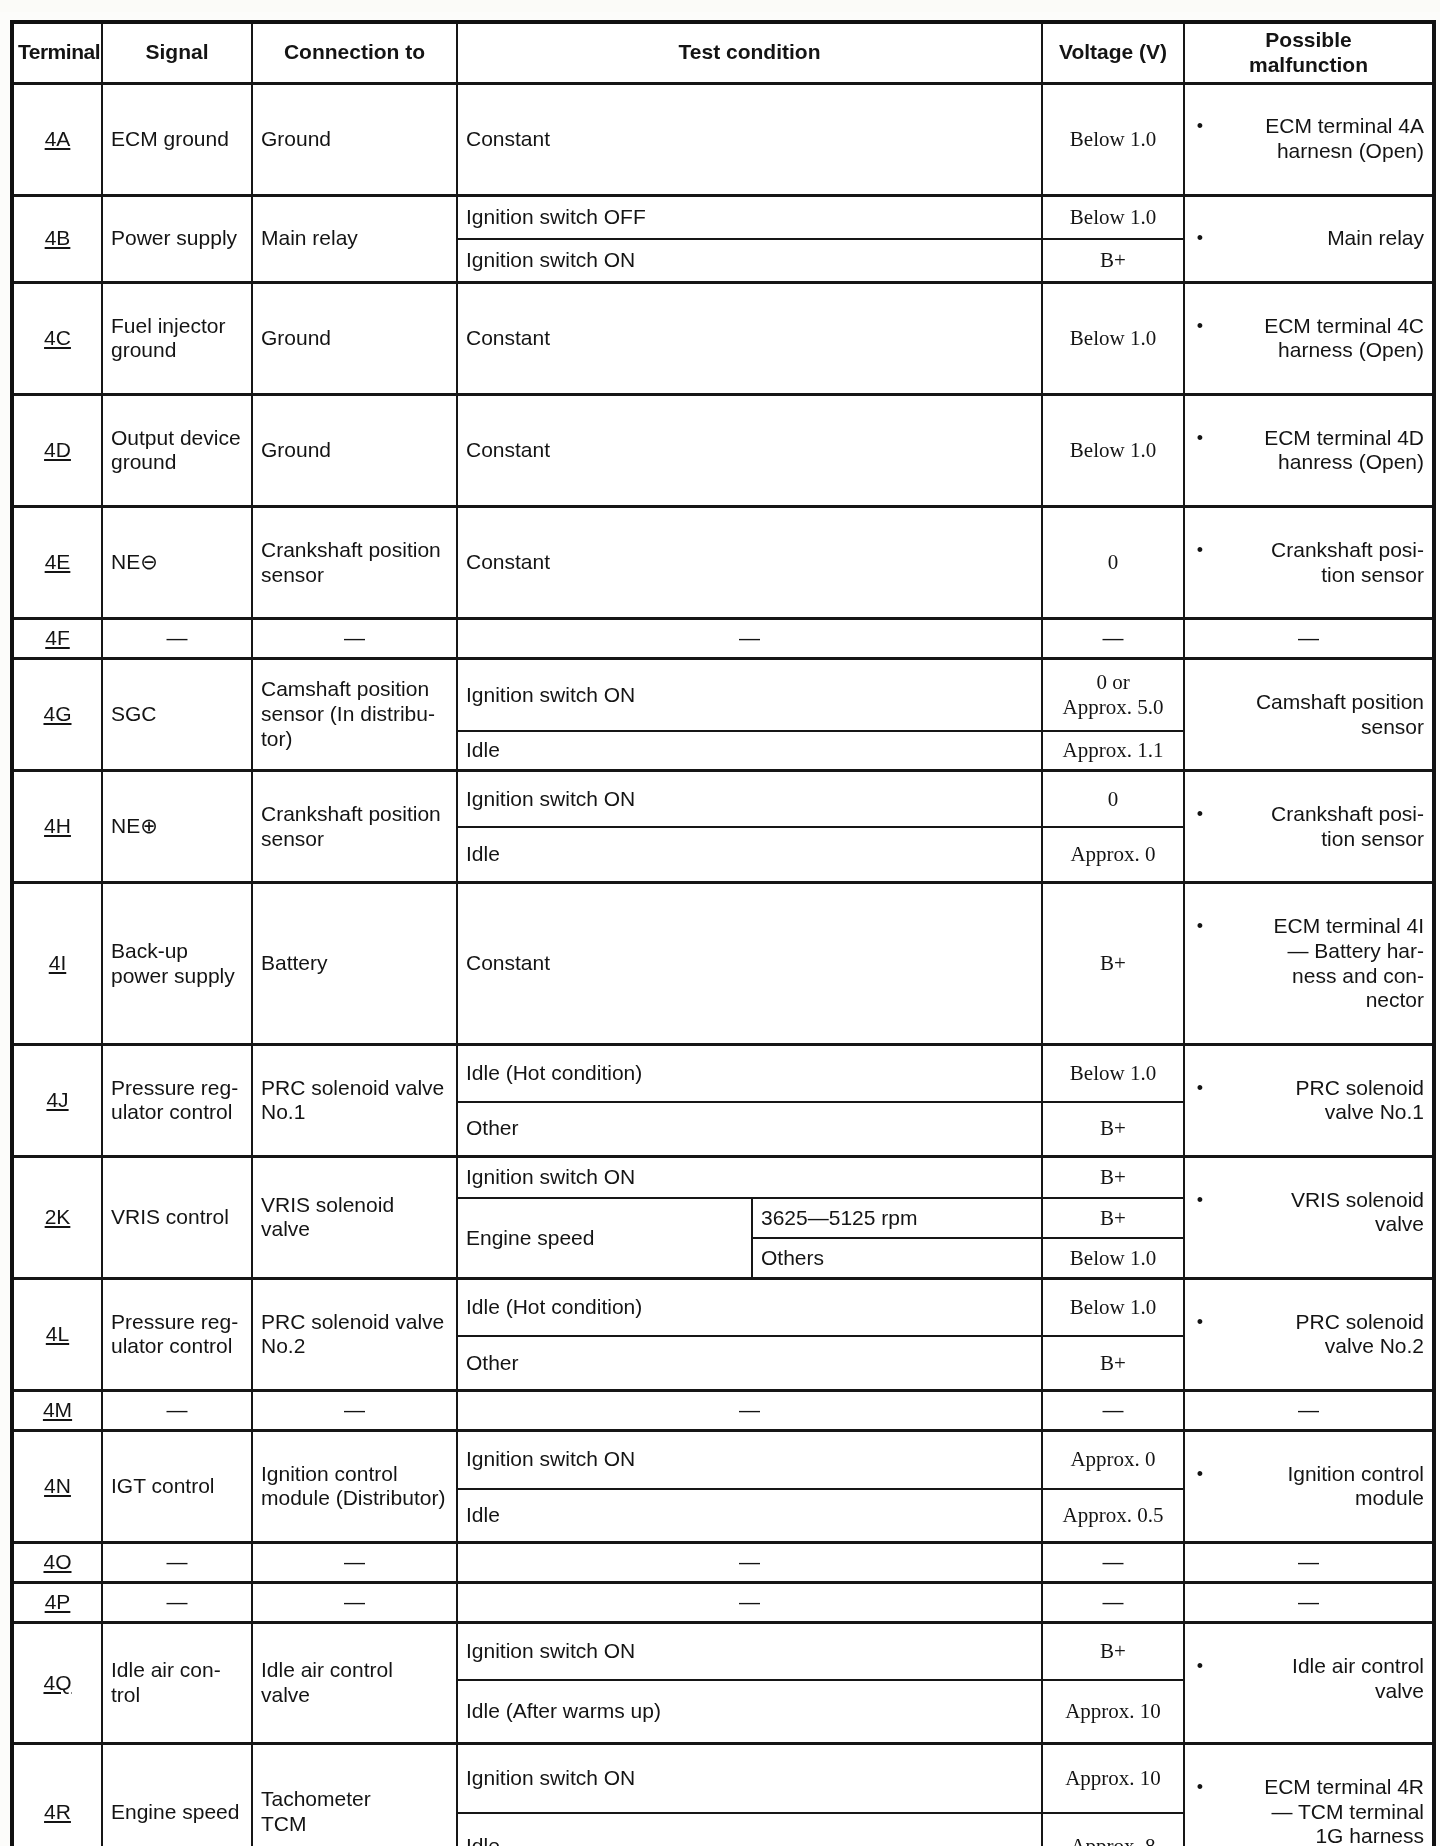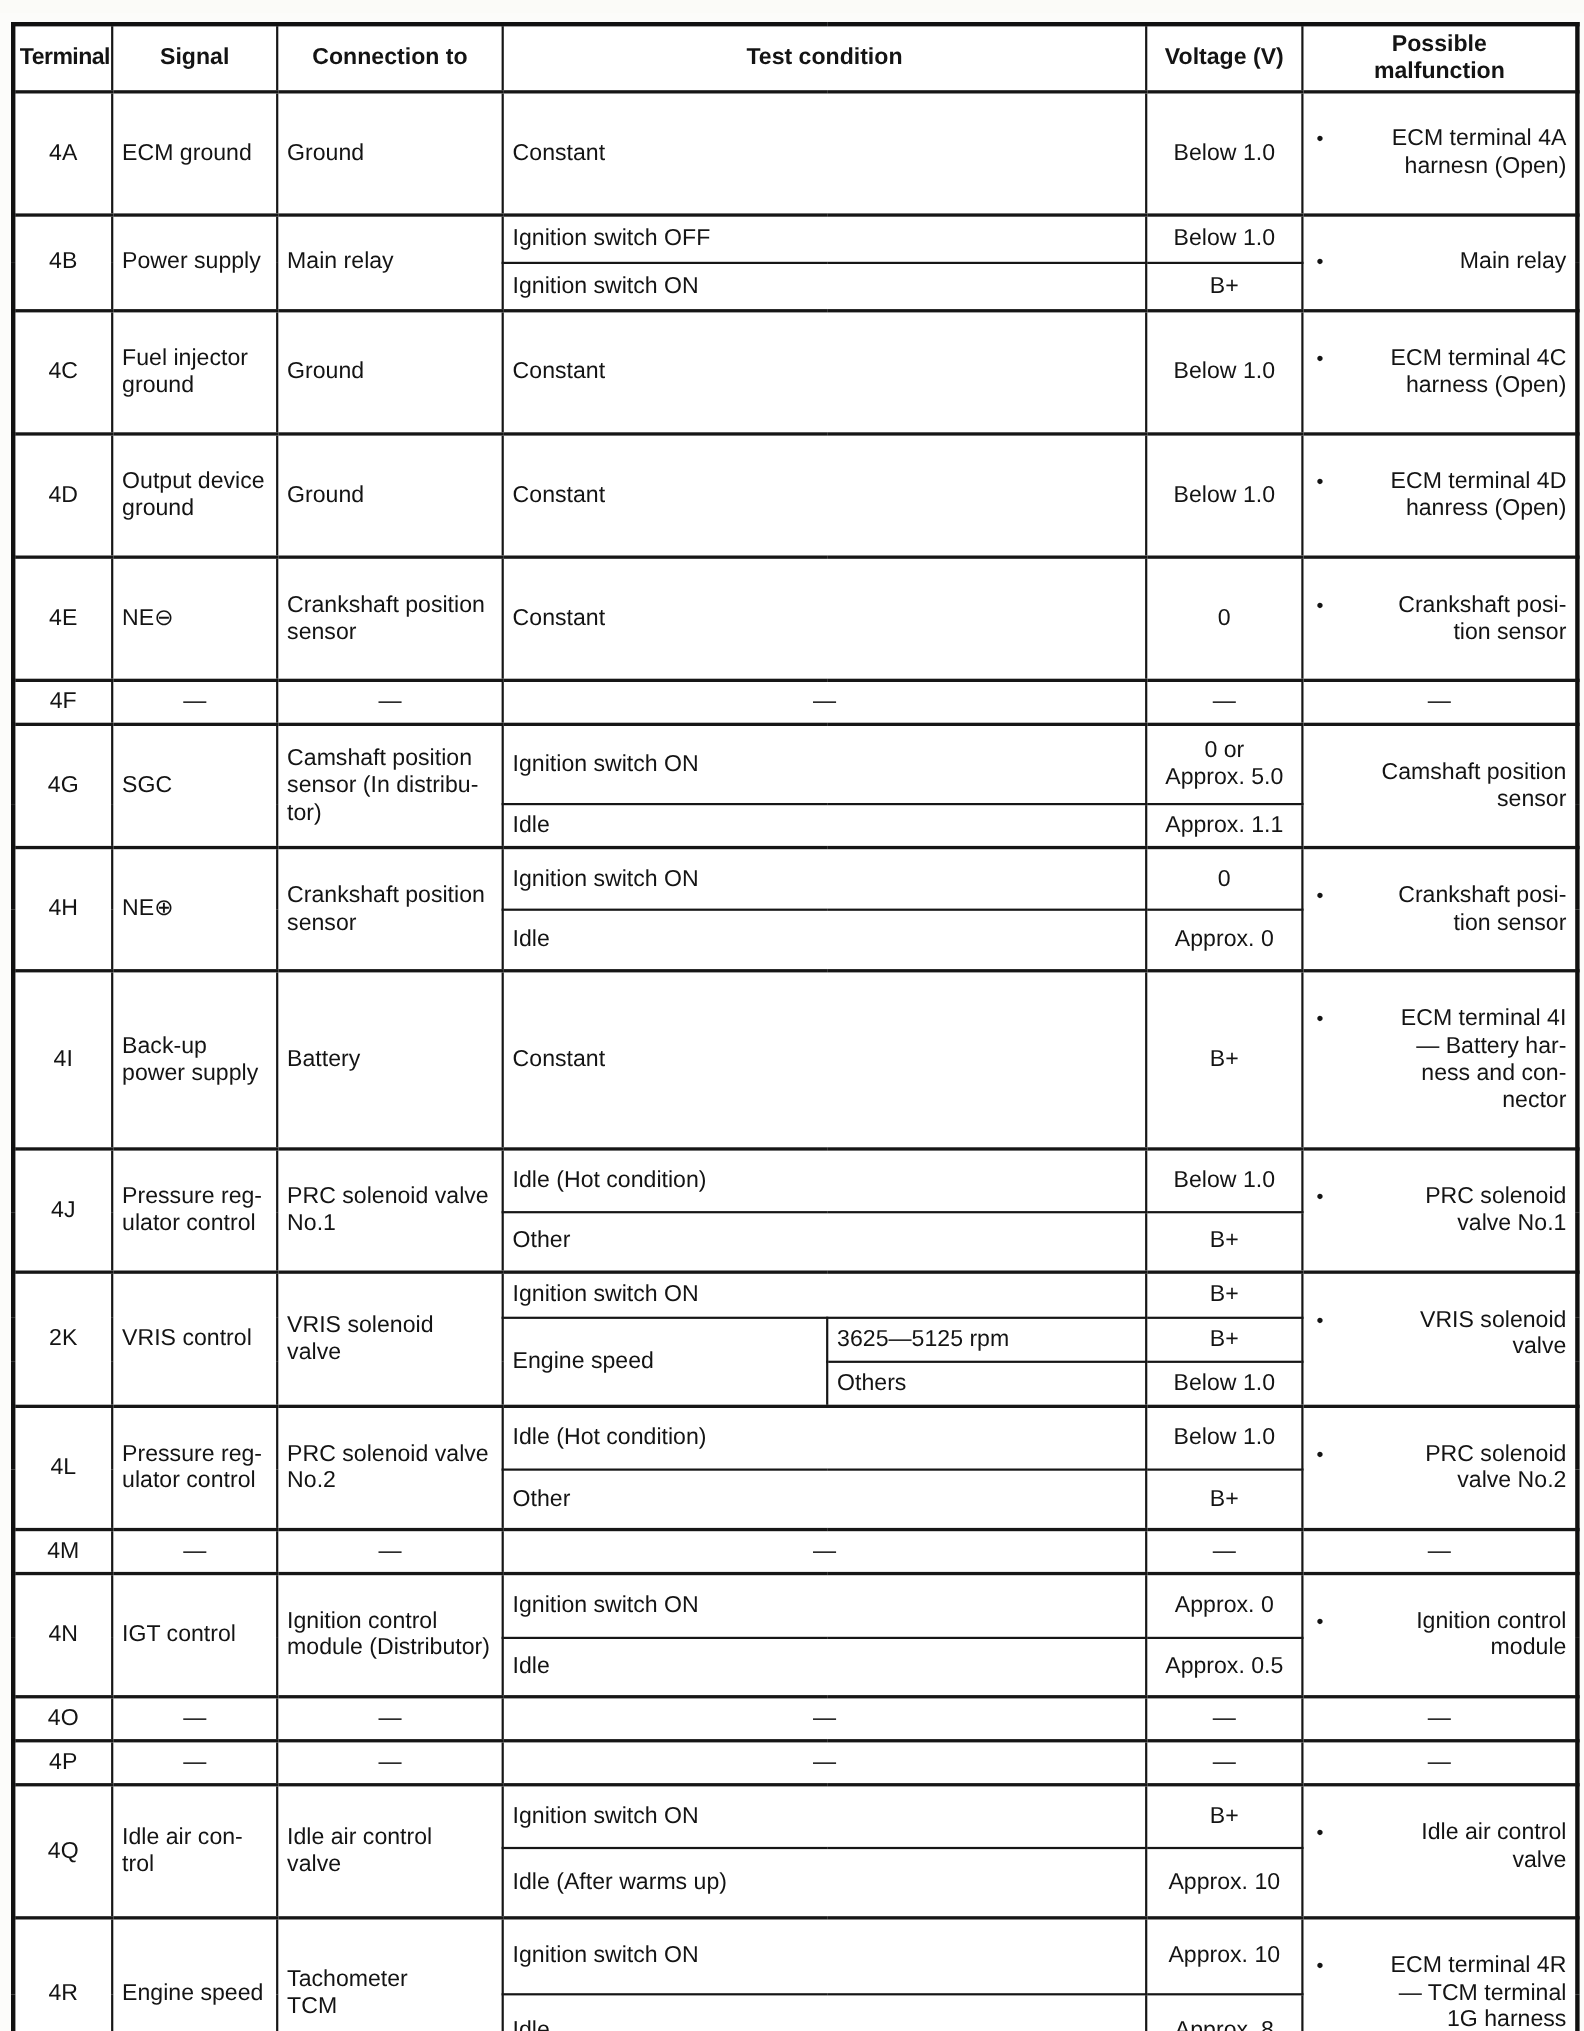--- a/index.html
+++ b/index.html
@@ -37,23 +37,23 @@
   }
   .tv { border: 4px solid #111; }
   .tv thead th {
     font-weight: bold;
     text-align: center;
     border-bottom-width: 3px;
     padding: 4px 4px;
   }
   .th-terminal { font-size: 16px; letter-spacing: -0.5px; padding: 4px 1px; }
   tr.g > td { border-top-width: 3px; }
-  .c-term  { text-align: center; }
+  .c-term  { text-align: center; text-decoration: underline; }
   .c-sig, .c-conn, .c-test { text-align: left; padding-left: 12px; }
-  .c-volt  { text-align: center; padding-left: 4px; padding-right: 4px; }
+  .c-volt  { text-align: center; padding-left: 4px; padding-right: 4px; font-family: Liberation Serif, serif; }
   .c-mal   { text-align: left; padding: 5px 4px 5px 6px; }
   td.dash  { text-align: center; }
   .mal { display: flex; align-items: flex-start; gap: 7px; }
   .blt { width: 14px; flex: 0 0 14px; text-align: center; font-size: 18px; line-height: 1.35; }
   .mal-txt { flex: 1 1 auto; text-align: right; }
   .smudge {
     position: absolute;
     left: 20px; right: 60px; bottom: 6px;
     height: 3px;
     background: repeating-linear-gradient(90deg, #9a9a94 0 60px, transparent 60px 130px);

